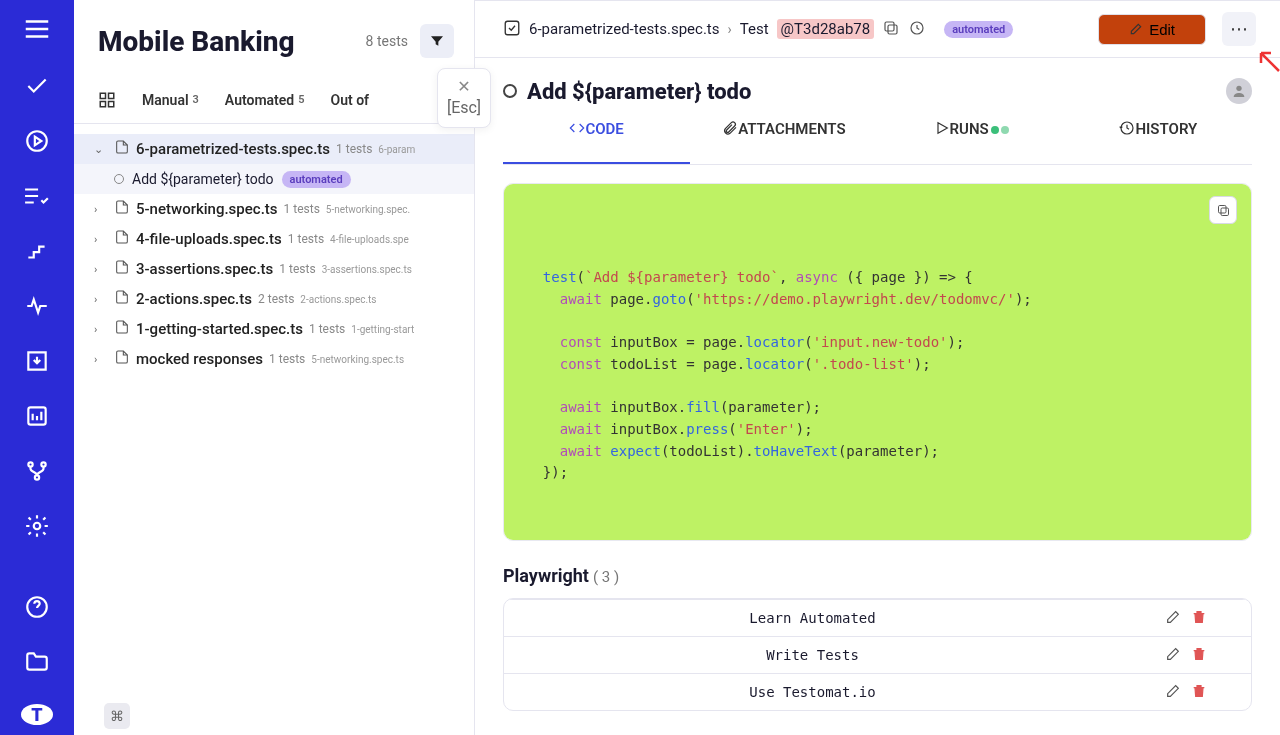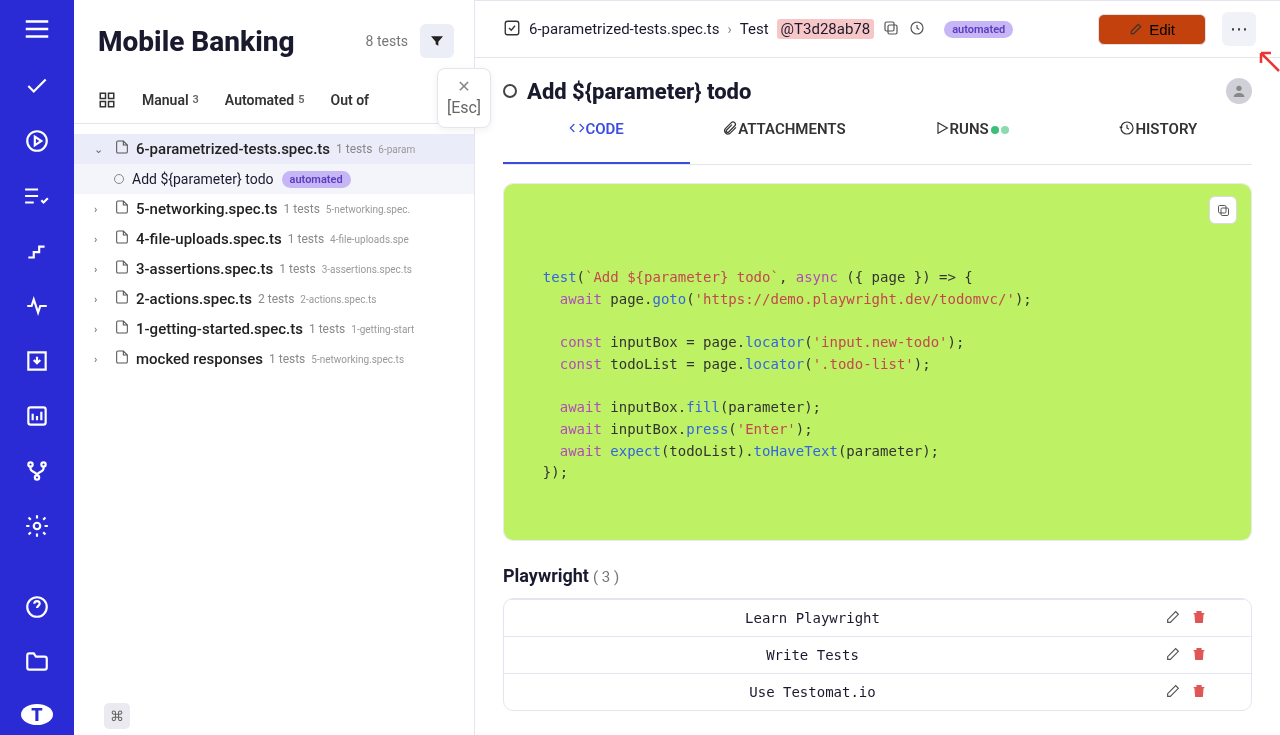--- a/index.html
+++ b/index.html
@@ -359,21 +359,21 @@
     </div>
 
     <div class="params">
       <h2>Playwright</h2><span class="pcount">( 3 )</span>
       <div class="param-table">
         <div class="param-head">
           <div class="col-act"></div>
         </div>
         <div id="param-rows">
             <div class="param-row">
-              <div class="val">Learn Playwright</div>
+              <div class="val">Learn Automated</div>
               <div class="acts">
                 <span class="edit-ic"><svg viewBox="0 0 24 24">
                     <path d="M4 20h4L20 8l-4-4L4 16v4z"></path>
                   </svg></span>
                 <span class="del-ic"><svg viewBox="0 0 24 24">
                     <path d="M6 7h12l-1 13H7L6 7zM9 7V4h6v3M4 7h16"></path>
                   </svg></span>
               </div>
             </div>
             <div class="param-row">

